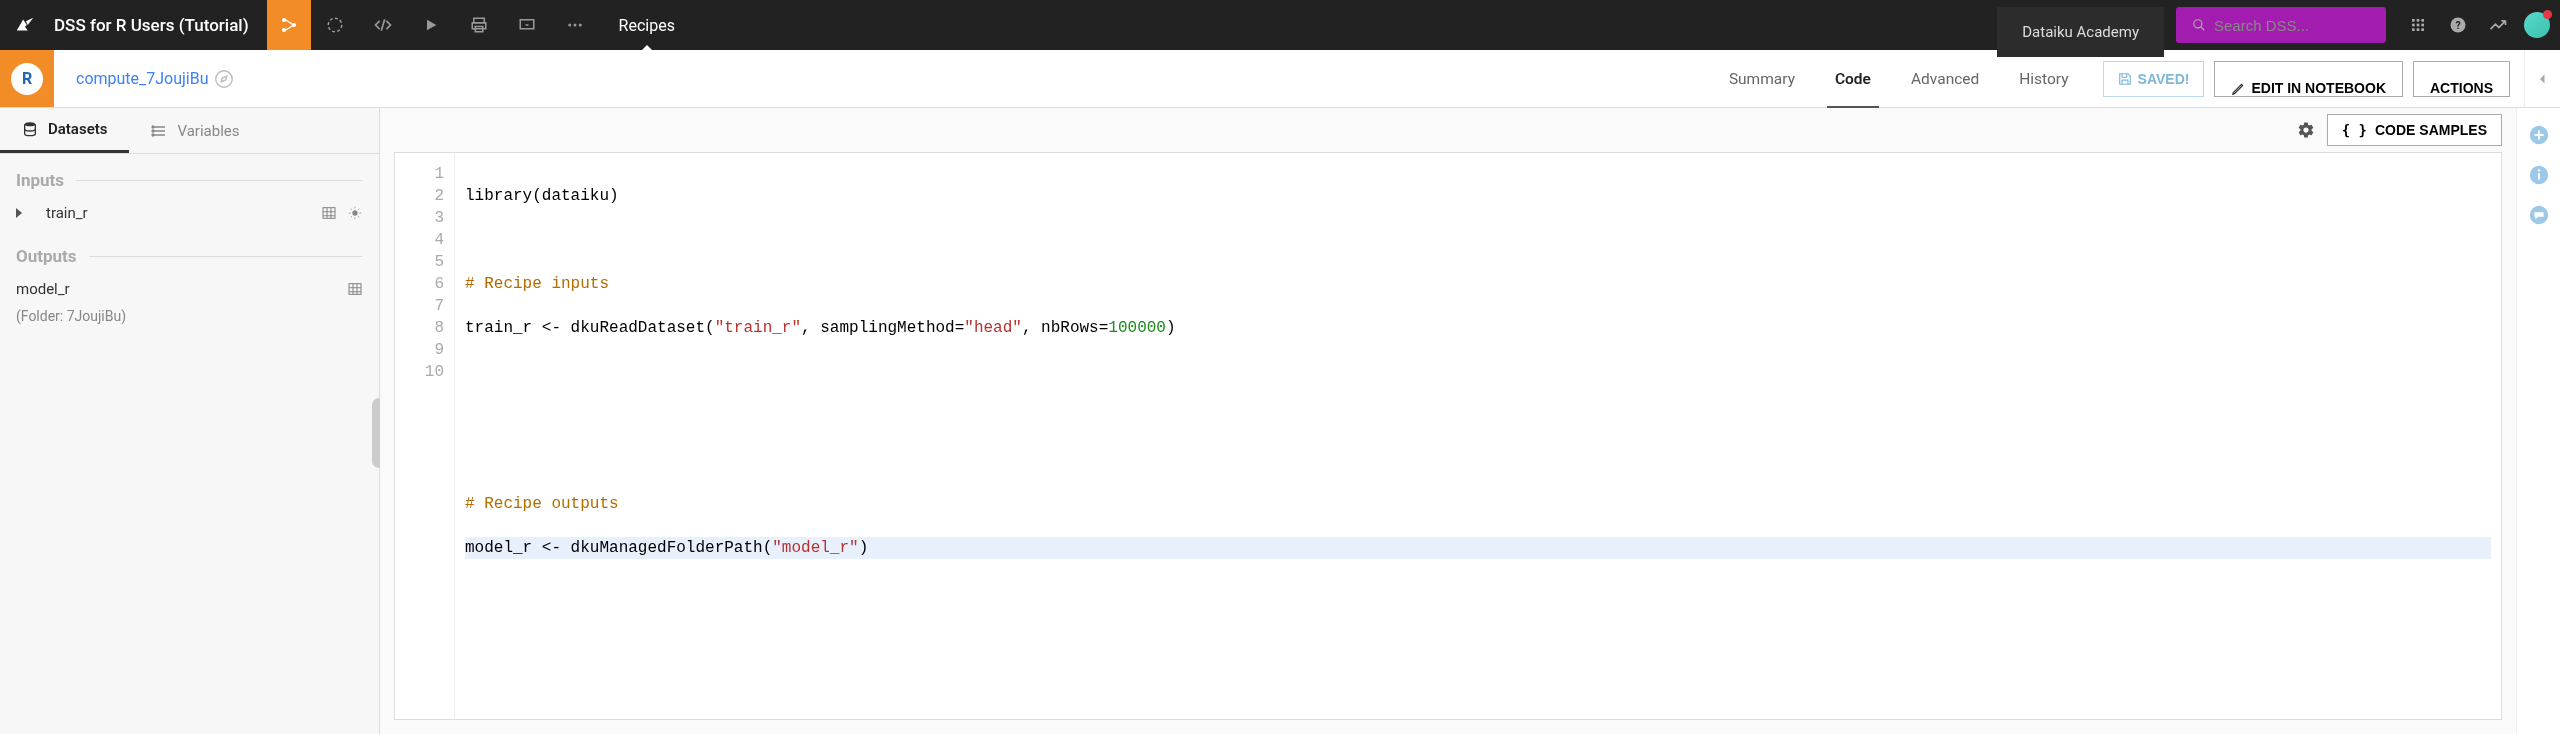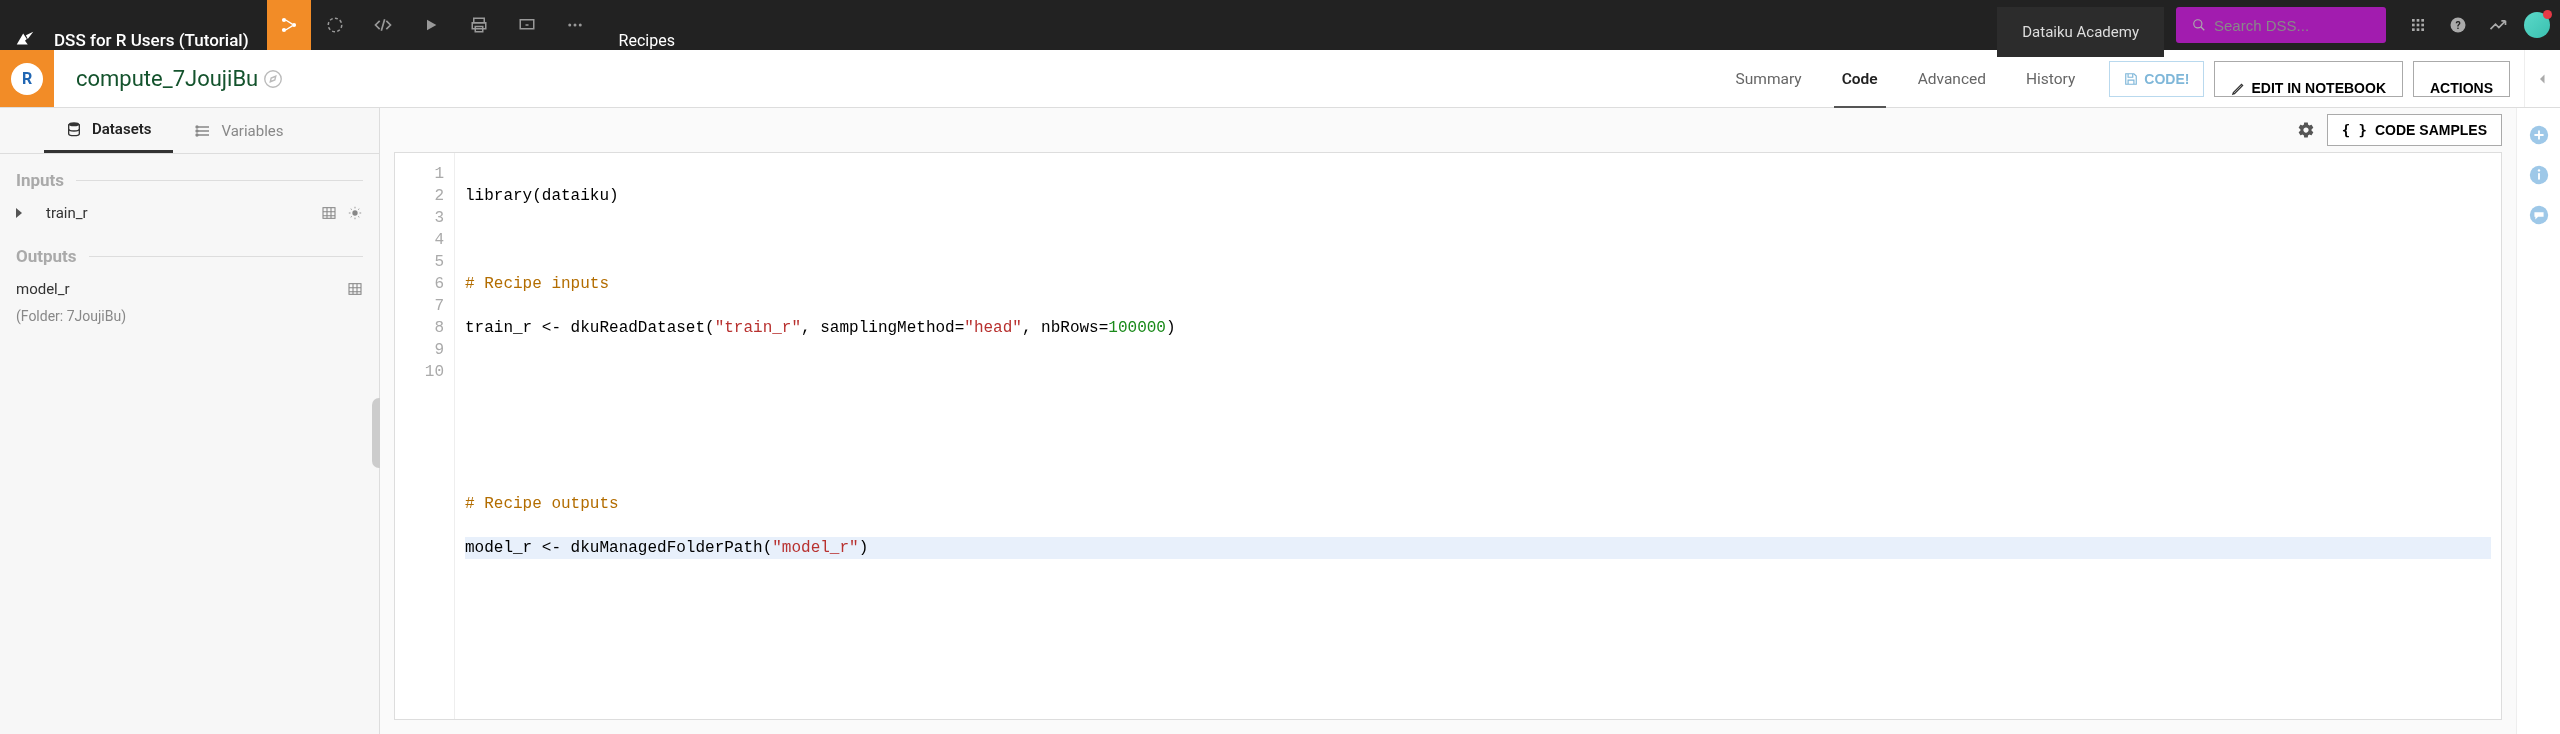--- a/index.html
+++ b/index.html
@@ -1,20 +1,20 @@
 <!DOCTYPE html>
 <html><head>
 <meta charset="utf-8">
 <style>
 * { margin: 0; padding: 0; box-sizing: border-box; }
 body { font-family: -apple-system, BlinkMacSystemFont, "Segoe UI", Roboto, sans-serif; background: #fff; overflow: hidden; }
 
 
 .topbar { display: flex; align-items: center; height: 50px; background: #222; color: #fff; }
-.topbar-left { display: flex; align-items: flex-end; height: 100%; }
+.topbar-left { display: flex; align-items: center; height: 100%; }
 .logo-bird { width: 50px; display: flex; align-items: center; justify-content: center; }
 .project-title { font-size: 17px; font-weight: 500; padding: 0 18px 0 4px; white-space: nowrap; }
 .flow-btn { width: 44px; height: 50px; background: #f28c27; display: flex; align-items: center; justify-content: center; }
 .top-icons { display: flex; align-items: center; height: 100%; }
 .top-icon { width: 48px; height: 50px; display: flex; align-items: center; justify-content: center; color: #999; cursor: pointer; }
 .top-breadcrumb { font-size: 16px; color: #fff; padding: 0 20px; position: relative; }
 .top-breadcrumb::after { content: ""; position: absolute; bottom: -17px; left: 50%; transform: translateX(-50%); width: 0; height: 0; border-left: 7px solid transparent; border-right: 7px solid transparent; border-bottom: 7px solid #fff; }
 .topbar-spacer { flex: 1; }
 .academy-link { font-size: 15px; color: #ddd; padding: 0 25px; height: 100%; display: flex; align-items: center; background: #2c2c2c; margin-top: 14px; }
 .search-wrap { display: flex; align-items: center; background: #a21caf; height: 36px; border-radius: 3px; margin: 0 12px; padding: 0 16px; width: 210px; }
@@ -22,39 +22,39 @@
 .search-input::placeholder { color: #888; }
 .topbar-right-icons { display: flex; align-items: center; padding-right: 10px; }
 .tr-icon { width: 40px; height: 50px; display: flex; align-items: center; justify-content: center; color: #aaa; cursor: pointer; }
 .avatar { width: 26px; height: 26px; border-radius: 50%; background: linear-gradient(135deg, #5bd9c9, #3ac0b0); position: relative; margin-left: 6px; }
 .avatar-dot { width: 9px; height: 9px; background: #e63946; border-radius: 50%; position: absolute; top: -2px; right: -2px; }
 
 
 .secondbar { display: flex; align-items: stretch; height: 58px; border-bottom: 1px solid #ddd; }
 .recipe-badge { width: 54px; background: #f28c27; display: flex; align-items: center; justify-content: center; }
 .recipe-badge-inner { width: 32px; height: 32px; background: #fff; border-radius: 50%; display: flex; align-items: center; justify-content: center; color: #2066b3; font-weight: 700; font-size: 16px; }
-.recipe-name { font-size: 22px; color: #14532d; padding: 0 14px 0 22px; display: flex; align-items: center; font-weight: 400; }
+.recipe-name { font-size: 16px; color: #3b82f6; padding: 0 14px 0 22px; display: flex; align-items: center; font-weight: 400; }
 .stale-icon { color: #bbb; margin-left: 4px; display: flex; align-items: center; }
 .tabs { display: flex; align-items: stretch; margin-left: auto; }
 .tab { padding: 0 20px; display: flex; align-items: center; font-size: 15.5px; color: #666; cursor: pointer; position: relative; }
 .tab.active { color: #222; font-weight: 600; }
 .tab.active::after { content: ""; position: absolute; bottom: -1px; left: 12px; right: 12px; height: 2px; background: #555; }
 .action-buttons { display: flex; align-items: center; gap: 10px; padding: 0 14px; }
 .btn-saved { height: 36px; border: 1px solid #b9d9ee; color: #7fb7d9; background: #fff; font-size: 14px; font-weight: 700; padding: 0 14px; display: flex; align-items: center; gap: 6px; cursor: default; }
 .btn-edit, .btn-actions { height: 36px; border: 1px solid #aaa; background: #fff; font-size: 14px; font-weight: 700; padding: 0 16px; display: flex; align-items: flex-end; gap: 6px; cursor: pointer; }
 .collapse-arrow { width: 36px; display: flex; align-items: center; justify-content: center; color: #aaa; cursor: pointer; border-left: 1px solid #eee; }
 
 
 .body-wrap { display: flex; height: calc(100vh - 108px); }
 
 
 .left-panel { width: 380px; background: #f7f7f7; border-right: 1px solid #ddd; display: flex; flex-direction: column; position: relative; }
 .lp-tabs { display: flex; height: 46px; border-bottom: 1px solid #ddd; }
 .lp-tab { flex: 0 0 auto; padding: 0 22px; display: flex; align-items: center; gap: 10px; font-size: 15px; color: #888; cursor: pointer; }
-.lp-tab.active { color: #222; font-weight: 600; border-bottom: 3px solid #333; margin-left: 44px; }
+.lp-tab.active { color: #222; font-weight: 600; border-bottom: 3px solid #333; }
 .lp-section-title { font-size: 17px; font-weight: 700; color: #aaa; padding: 16px 16px 6px; display: flex; align-items: center; }
 .lp-section-title .line { flex: 1; height: 1px; background: #ddd; margin-left: 12px; }
 .lp-item { display: flex; align-items: center; padding: 8px 16px; font-size: 15px; color: #333; gap: 16px; }
 .lp-item .triangle { width: 0; height: 0; border-top: 5px solid transparent; border-bottom: 5px solid transparent; border-left: 6px solid #555; margin-right: 8px; }
 .lp-item-name { flex: 1; }
 .lp-item-sub { font-size: 14px; color: #888; padding: 2px 16px 10px 16px; }
 .lp-item-icons { display: flex; gap: 10px; color: #888; }
 .lp-grip { position: absolute; right: -7px; top: 290px; width: 14px; height: 70px; background: #ccc; border-radius: 7px; cursor: ew-resize; }
 
 
@@ -192,21 +192,21 @@
     <div class="tab">Summary</div>
     <div class="tab active">Code</div>
     <div class="tab">Advanced</div>
     <div class="tab">History</div>
   </div>
   <div class="action-buttons">
     <button class="btn-saved">
       <svg width="14" height="14" viewBox="0 0 24 24" fill="none" stroke="currentColor" stroke-width="2">
           <path d="M5 3 H17 L21 7 V21 H3 V3 Z M7 3 V9 H15 V3 M7 21 V14 H17 V21"></path>
         </svg>
-      <span>CODE!</span>
+      <span>SAVED!</span>
     </button>
     <button class="btn-edit">
       <svg width="14" height="14" viewBox="0 0 24 24" fill="none" stroke="#333" stroke-width="2">
           <path d="M3 21 L6 20 L20 6 L18 4 L4 18 Z"></path>
         </svg>
       <span>EDIT IN NOTEBOOK</span>
     </button>
     <button class="btn-actions">
       <span>ACTIONS</span>
     </button>

